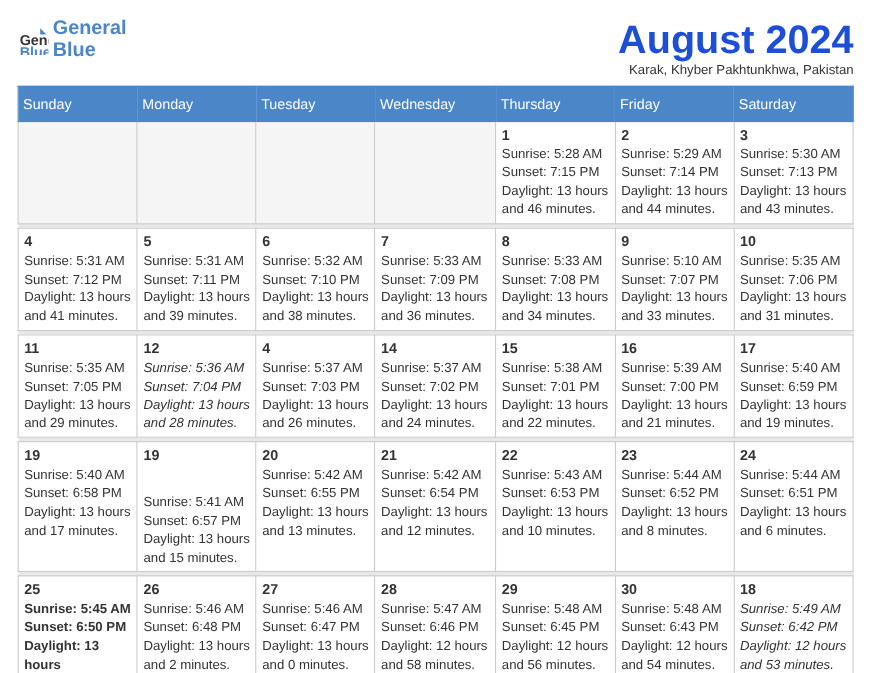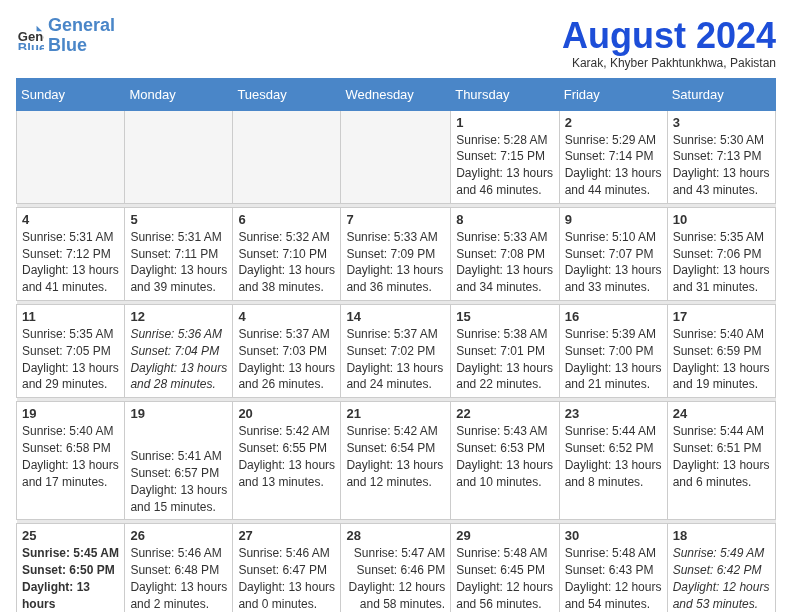--- a/index.html
+++ b/index.html
@@ -337,21 +337,21 @@
         </td>
         <td>
           <div class="day-num">27</div>
           <div class="day-info" style="white-space: pre-line;">Sunrise: 5:46 AM
 Sunset: 6:47 PM
 Daylight: 13 hours
 and 0 minutes.</div>
         </td>
         <td>
           <div class="day-num">28</div>
-          <div class="day-info" style="white-space: pre-line; text-align: right;">Sunrise: 5:47 AM
+          <div class="day-info" style="white-space: pre-line;">Sunrise: 5:47 AM
 Sunset: 6:46 PM
 Daylight: 12 hours
 and 58 minutes.</div>
         </td>
         <td>
           <div class="day-num">29</div>
           <div class="day-info" style="white-space: pre-line;">Sunrise: 5:48 AM
 Sunset: 6:45 PM
 Daylight: 12 hours
 and 56 minutes.</div>

